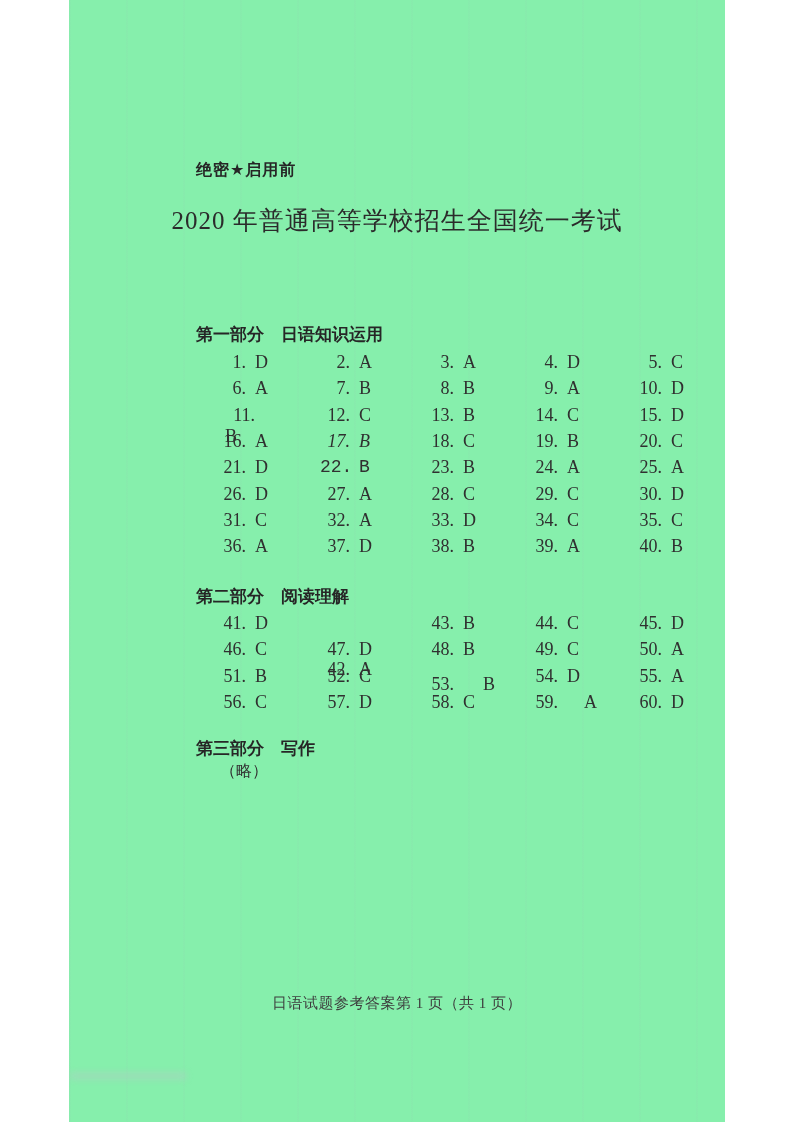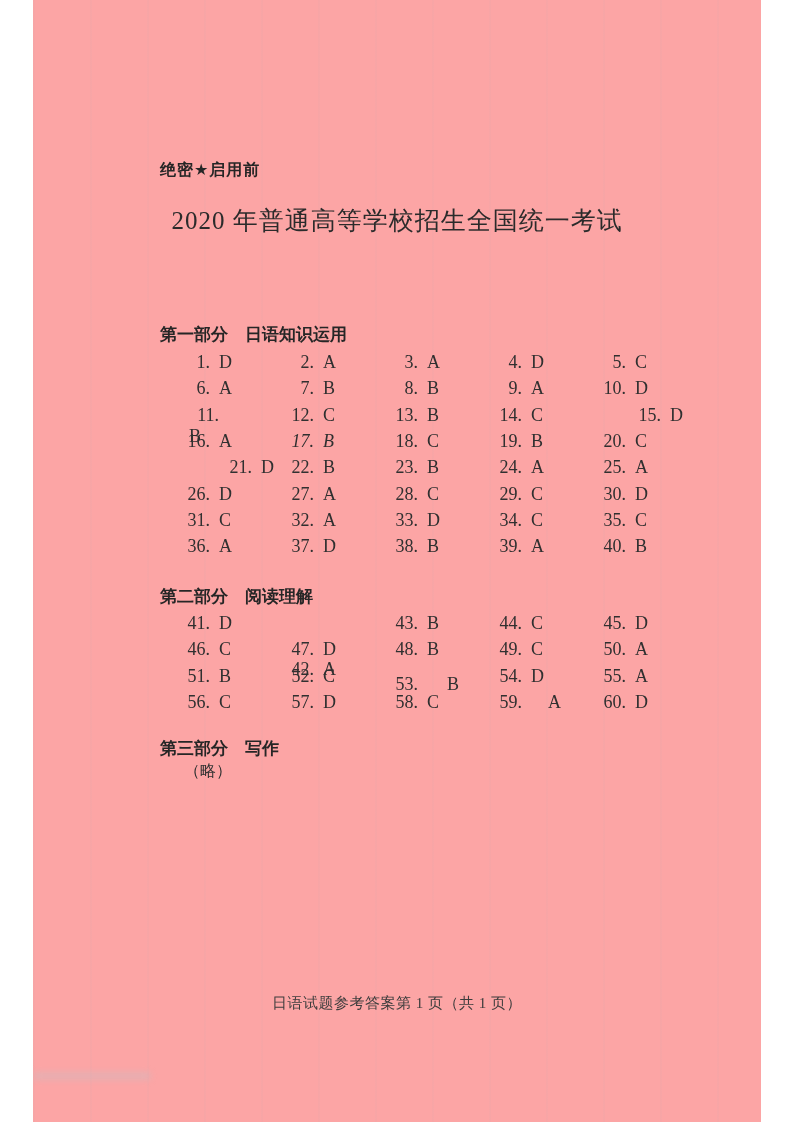--- a/index.html
+++ b/index.html
@@ -2,24 +2,24 @@
 <html><head>
 <meta charset="utf-8">
 <style>
   html, body {
     margin: 0;
     padding: 0;
     background: #ffffff;
   }
   .page {
     position: relative;
-    width: 728px;
+    width: 656px;
     height: 1122px;
     margin: 0 auto;
-    background: #fca5a5;
+    background: #86efac;
     overflow: hidden;
     color: #2e2e2e;
   }
   
   .page::before {
     content: "";
     position: absolute;
     inset: 0;
     background: repeating-linear-gradient(
       90deg,
@@ -195,21 +195,21 @@
         <span class="ans">C</span>
       </div>
       <div class="cell" style="left: 355px; top: 52.6px;">
         <span class="num">13.</span>
         <span class="ans">B</span>
       </div>
       <div class="cell" style="left: 459px; top: 52.6px;">
         <span class="num">14.</span>
         <span class="ans">C</span>
       </div>
-      <div class="cell" style="left: 563px; top: 52.6px; margin-left: 35px;">
+      <div class="cell" style="left: 563px; top: 52.6px;">
         <span class="num">15.</span>
         <span class="ans">D</span>
       </div>
       <div class="cell" style="left: 147px; top: 78.9px;">
         <span class="num">16.</span>
         <span class="ans">A</span>
       </div>
       <div class="cell" style="left: 251px; top: 78.9px; font-style: italic;">
         <span class="num">17.</span>
         <span class="ans">B</span>
@@ -219,25 +219,25 @@
         <span class="ans">C</span>
       </div>
       <div class="cell" style="left: 459px; top: 78.9px;">
         <span class="num">19.</span>
         <span class="ans">B</span>
       </div>
       <div class="cell" style="left: 563px; top: 78.9px;">
         <span class="num">20.</span>
         <span class="ans">C</span>
       </div>
-      <div class="cell" style="left: 147px; top: 105.2px; margin-left: 42px;">
+      <div class="cell" style="left: 147px; top: 105.2px;">
         <span class="num">21.</span>
         <span class="ans">D</span>
       </div>
-      <div class="cell" style="left: 251px; top: 105.2px;">
+      <div class="cell" style="left: 251px; top: 105.2px; font-family: Liberation Mono, monospace;">
         <span class="num">22.</span>
         <span class="ans">B</span>
       </div>
       <div class="cell" style="left: 355px; top: 105.2px;">
         <span class="num">23.</span>
         <span class="ans">B</span>
       </div>
       <div class="cell" style="left: 459px; top: 105.2px;">
         <span class="num">24.</span>
         <span class="ans">A</span>

